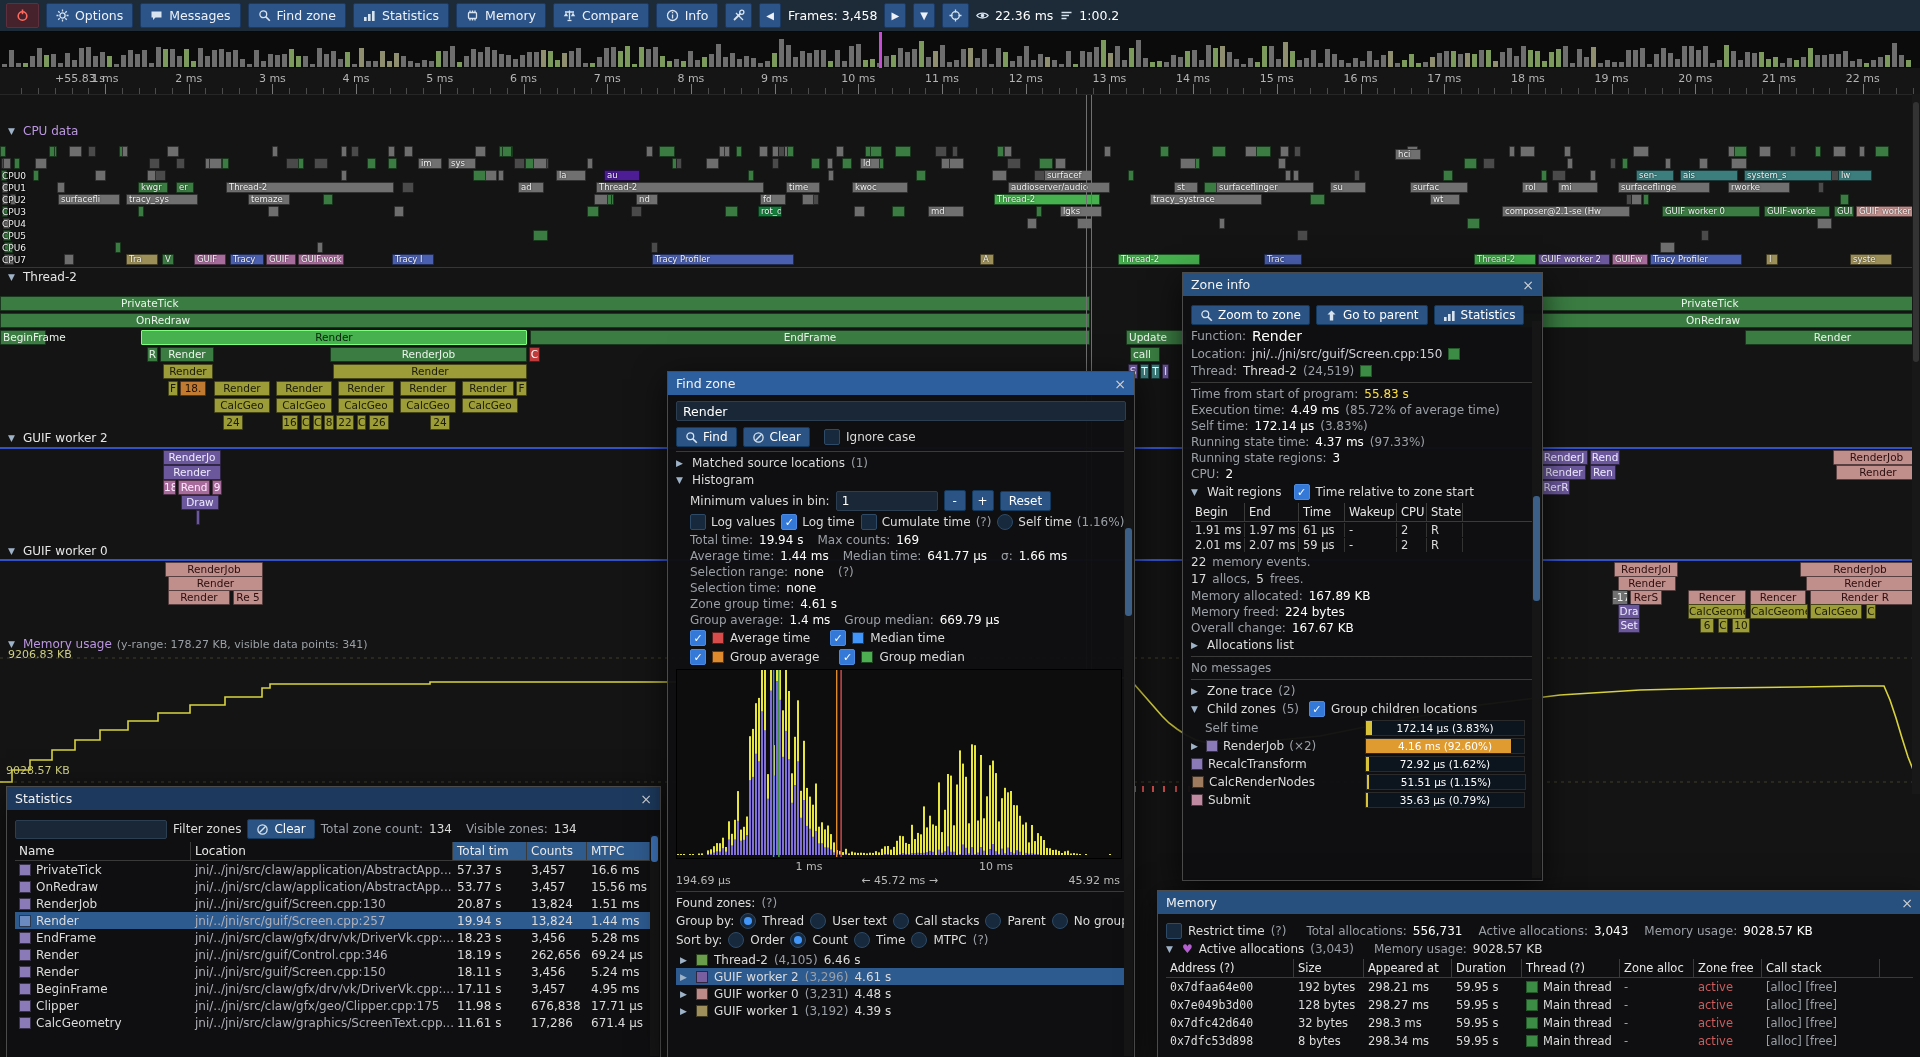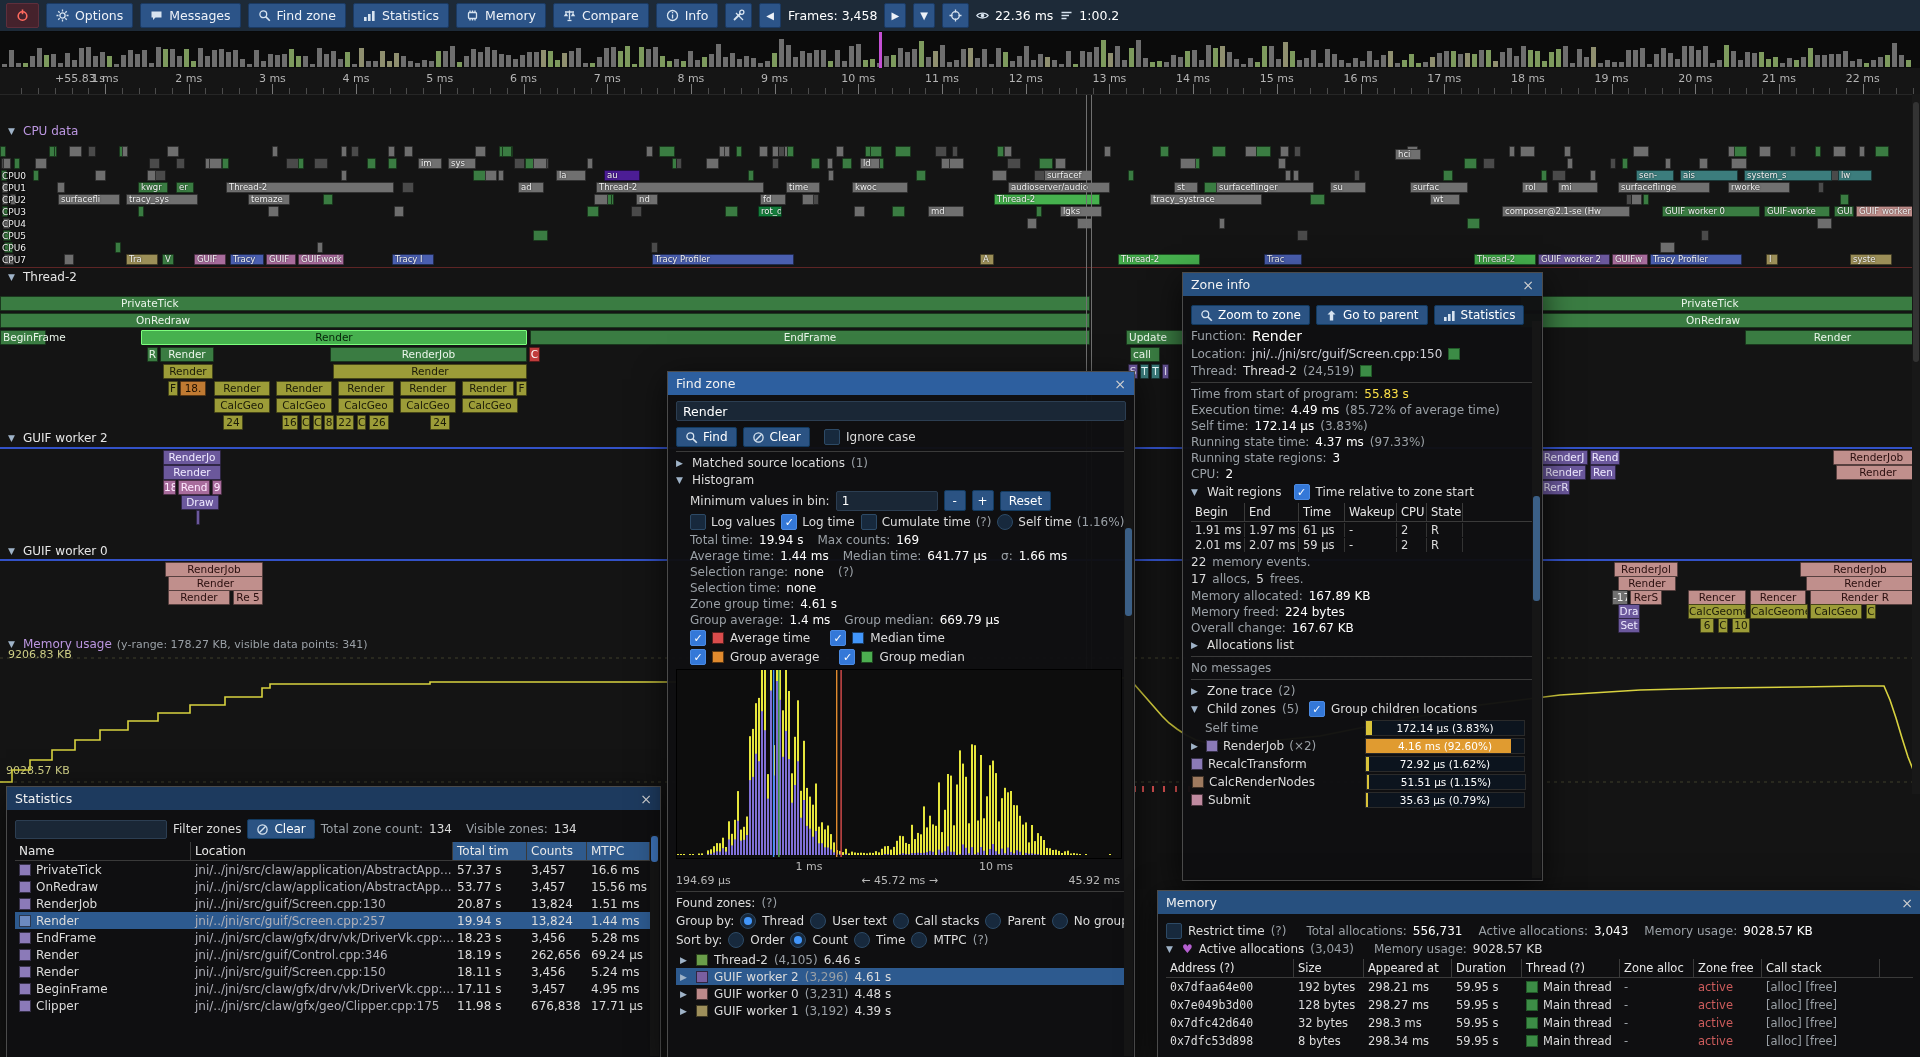--- a/index.html
+++ b/index.html
@@ -788,20 +788,30 @@
           <div class="trow">
             <div class="tc" style="width: 176px;">
               <span class="csq" style="background: rgb(139, 122, 184); margin-right: 5px;"></span>
               <span>Clipper</span>
             </div>
             <div class="tc" style="width: 262px; color: rgb(176, 176, 184);">jni/../jni/src/claw/gfx/geo/Clipper.cpp:175</div>
             <div class="tc" style="width: 74px;">11.98 s</div>
             <div class="tc" style="width: 60px;">676,838</div>
             <div class="tc" style="width: 63px;">17.71 µs</div>
           </div>
+          <div class="trow">
+            <div class="tc" style="width: 176px;">
+              <span class="csq" style="background: rgb(139, 122, 184); margin-right: 5px;"></span>
+              <span>CalcGeometry</span>
+            </div>
+            <div class="tc" style="width: 262px; color: rgb(176, 176, 184);">jni/../jni/src/claw/graphics/ScreenText.cpp...</div>
+            <div class="tc" style="width: 74px;">11.61 s</div>
+            <div class="tc" style="width: 60px;">17,286</div>
+            <div class="tc" style="width: 63px;">671.4 µs</div>
+          </div>
         </div>
       <div class="vscroll">
           <div class="vgrab" style="top:1px;height:26px;background:#3d72b8"></div>
         </div>
     </div>
   </div>
 
   <div class="win" id="win-findzone" style="left:667px;top:371px;width:466px;height:686px;z-index:12">
     <div class="wtitle">
       <span>Find zone</span>

